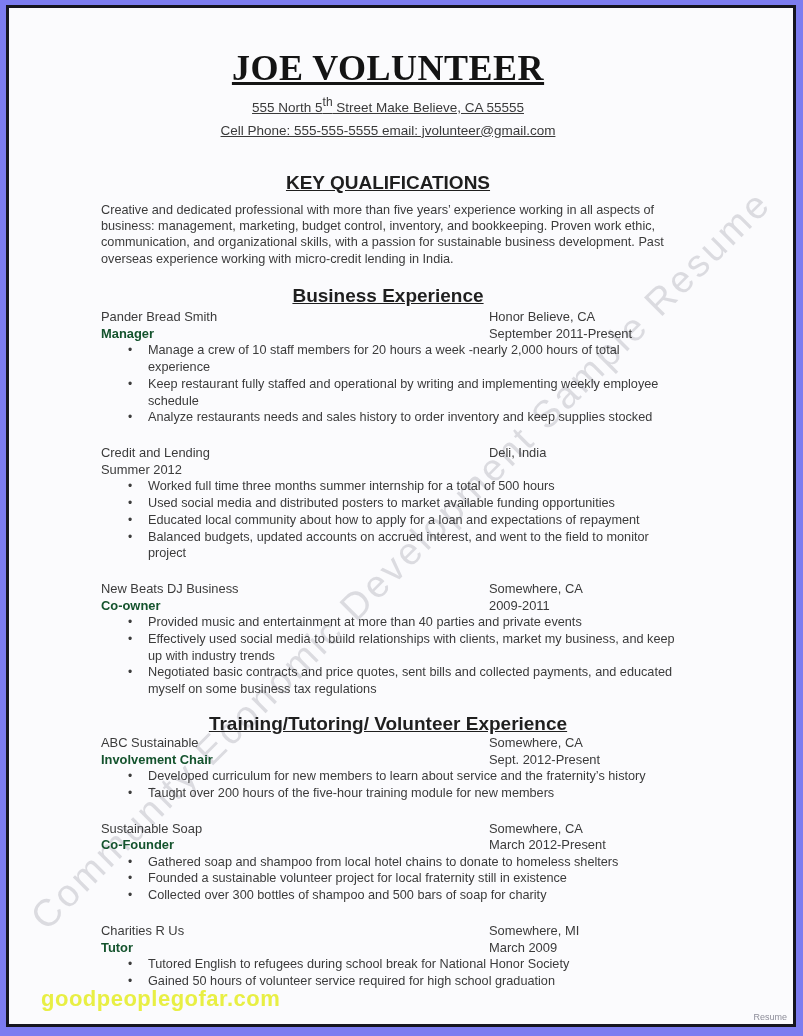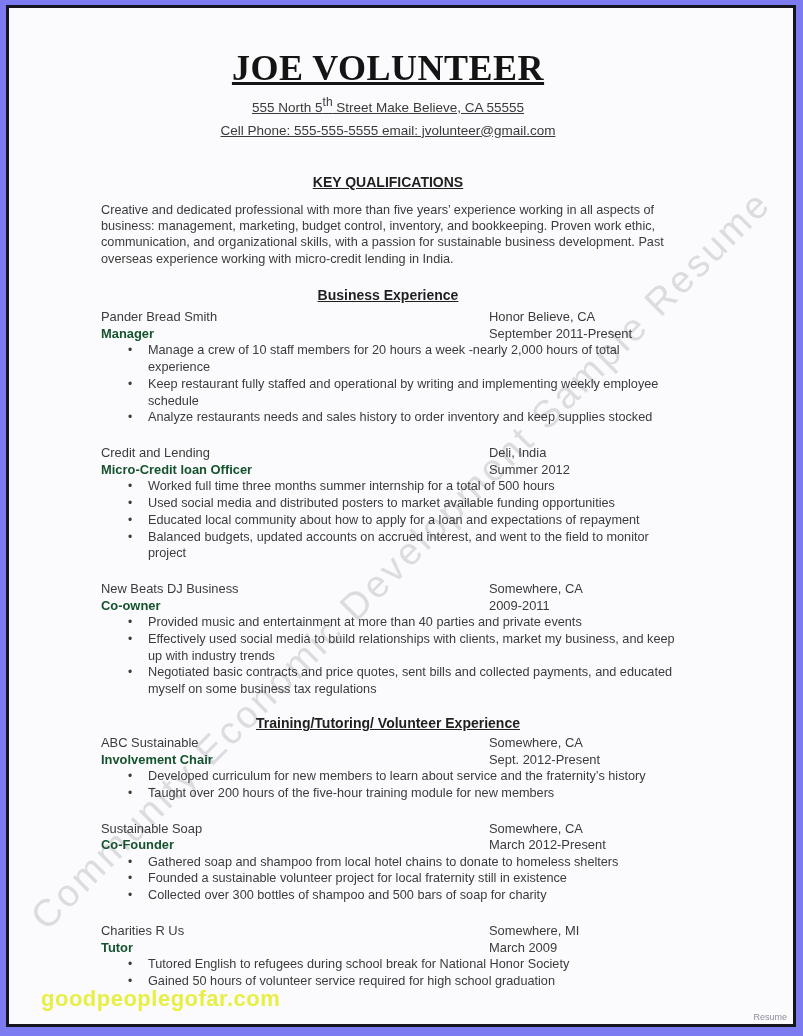--- a/index.html
+++ b/index.html
@@ -49,21 +49,21 @@
     font-size: 13.5px;
     line-height: 18px;
     text-decoration: underline;
     color: #3a3a3a;
     margin-top: 5px;
   }
   .addr-line sup { font-size: 12px; }
   .sec-heading {
     text-align: center;
     font-weight: 700;
-    font-size: 14px;
+    font-size: 19px;
     line-height: 17px;
     text-decoration: underline;
     color: #1f1f1f;
   }
   .kq-heading { margin-top: 34px; }
   .summary {
     font-size: 12.7px;
     line-height: 16.4px;
     margin-top: 11px;
   }
@@ -144,21 +144,20 @@
             <span class="dot">•</span>
             <span>Analyze restaurants needs and sales history to order inventory and keep supplies stocked</span>
           </div>
         </div>
         <div class="job">
           <div class="job-row">
             <span>Credit and Lending</span>
             <span>Deli, India</span>
           </div>
           <div class="job-row">
-            <span class="job-title">Micro-Credit loan Officer</span>
             <span>Summer 2012</span>
           </div>
           <div class="bullet">
             <span class="dot">•</span>
             <span>Worked full time three months summer internship for a total of 500 hours</span>
           </div>
           <div class="bullet">
             <span class="dot">•</span>
             <span>Used social media and distributed posters to market available funding opportunities</span>
           </div>

